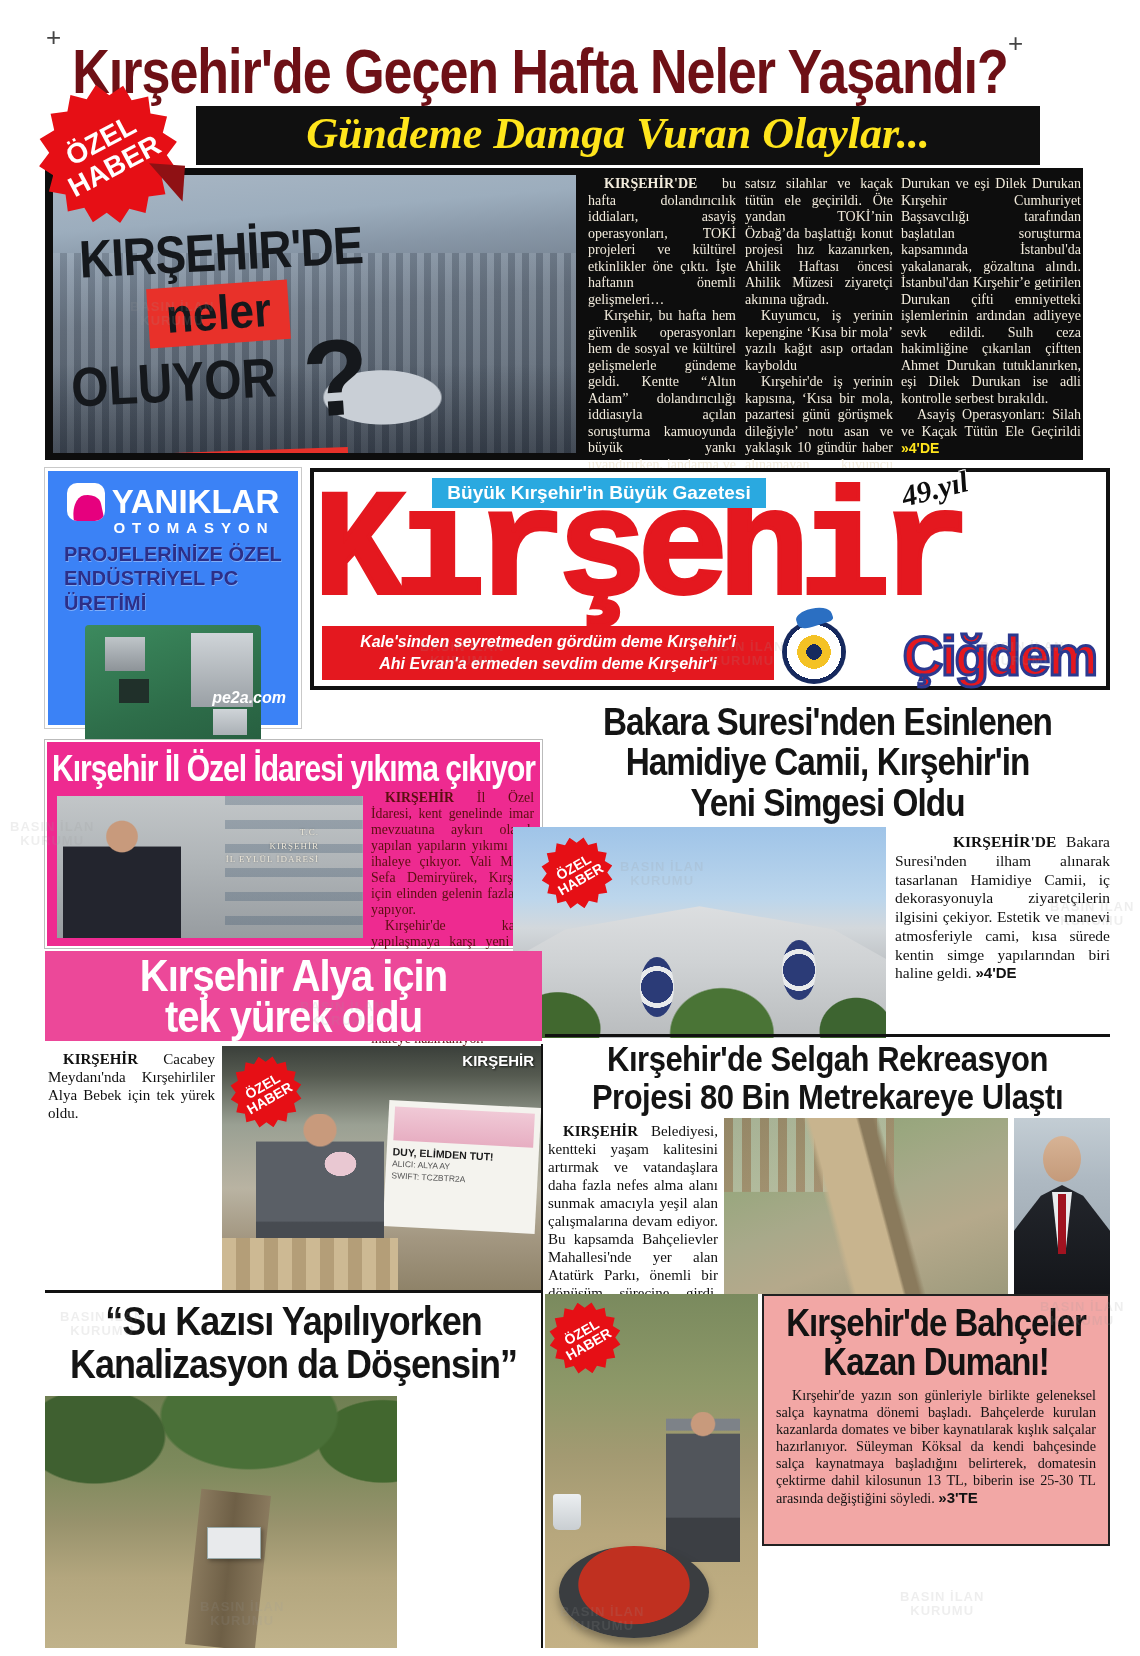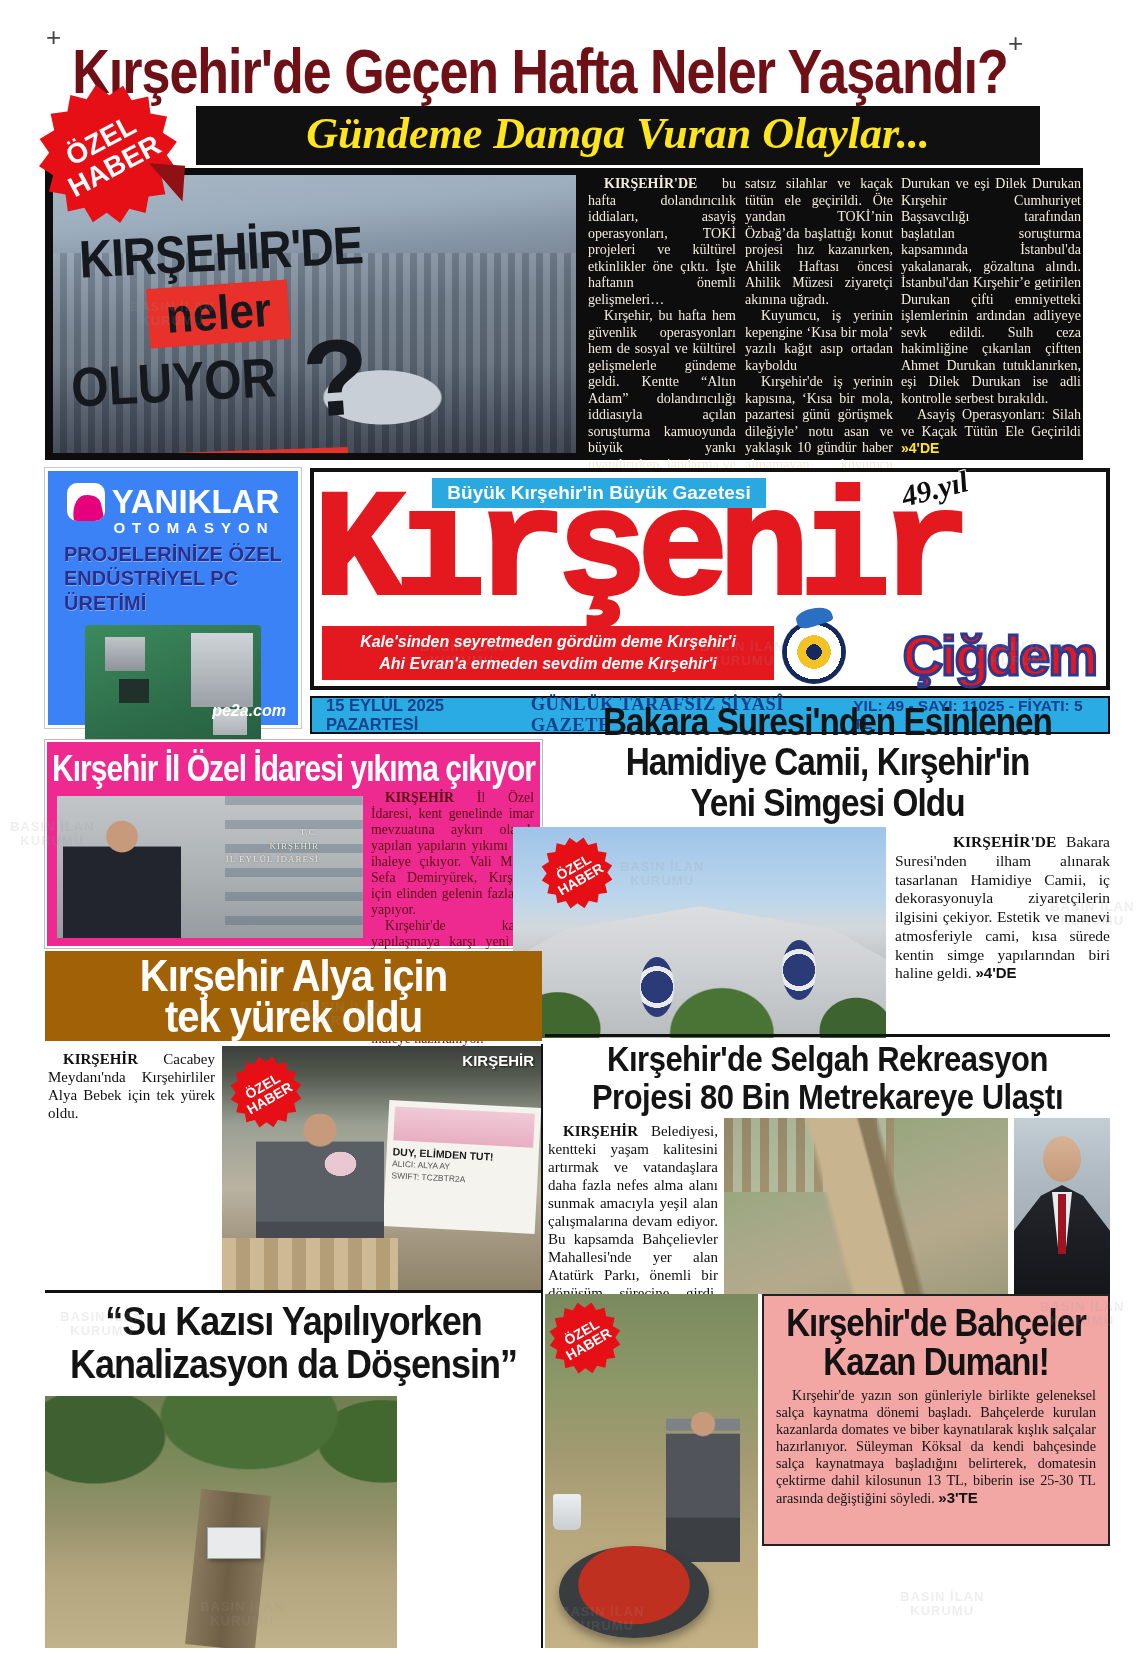--- a/index.html
+++ b/index.html
@@ -82,21 +82,21 @@
   #ad-pcb{margin:10px auto 0;width:176px;height:118px;position:relative;border-radius:4px;
       background-image:
         linear-gradient(#cfd4d8,#9aa0a5),
         linear-gradient(#bfc5c9,#8d9398),
         linear-gradient(#20302a,#20302a),
         linear-gradient(#cfd4d8,#aab0b5),
         linear-gradient(160deg,#3c8a5e,#2e6e4a 60%,#275f40);
       background-size:62px 74px,40px 34px,30px 24px,34px 26px,100% 100%;
       background-position:right 8px top 8px,20px 12px,34px 54px,right 14px bottom 8px,0 0;
       background-repeat:no-repeat;}
-  #ad-site{position:absolute;bottom:5px;right:12px;color:#fff;font-style:italic;font-weight:bold;
+  #ad-site{position:absolute;bottom:18px;right:12px;color:#fff;font-style:italic;font-weight:bold;
       font-size:16px;}
 
   
   #masthead{left:310px;top:468px;width:800px;height:222px;border:4px solid #111;background:#fff;
       box-sizing:border-box;overflow:visible;}
   #mast-tagline{position:absolute;left:118px;top:6px;width:334px;height:30px;background:#2aa9e0;
       color:#fff;font-weight:bold;font-size:19px;display:flex;align-items:center;justify-content:center;
       z-index:3;}
   #mast-title{position:absolute;left:0;top:10px;width:100%;text-align:left;font-size:150px;
       font-weight:bold;color:#e4181f;-webkit-text-stroke:4px #e4181f;letter-spacing:-9px;
@@ -165,21 +165,21 @@
       background-image:radial-gradient(ellipse 70px 60px at 12% 88%, #41682f 0 60%, rgba(0,0,0,0) 62%),
         radial-gradient(ellipse 85px 75px at 56% 92%, #4a7436 0 60%, rgba(0,0,0,0) 62%),
         radial-gradient(ellipse 60px 55px at 92% 90%, #3d6430 0 60%, rgba(0,0,0,0) 62%);}
   #camii-text{position:absolute;left:895px;top:833px;width:215px;color:#111;
       font-family:"Liberation Serif",serif;font-size:15.5px;line-height:1.21;text-align:justify;}
   #camii-text p{margin:0;text-indent:58px;}
   #camii-text .lead{font-weight:bold;}
   .pageref-k{color:#111;font-weight:bold;font-family:"Liberation Sans",sans-serif;font-size:15px;}
 
   
-  #alya-box{left:45px;top:951px;width:497px;height:90px;background:#a16207;color:#fff;
+  #alya-box{left:45px;top:951px;width:497px;height:90px;background:#ec4899;color:#fff;
       display:flex;flex-direction:column;align-items:center;justify-content:center;}
   #alya-box span{display:block;font-size:40px;font-weight:bold;letter-spacing:-1px;line-height:1.02;
       transform:scale(1,1.12);}
   #alya-text{left:48px;top:1050px;width:167px;color:#101010;font-family:"Liberation Serif",serif;
       font-size:15px;line-height:1.2;text-align:justify;}
   #alya-text p{margin:0;}
   #alya-text p.ind{text-indent:15px;}
   #alya-text .lead{font-weight:bold;}
   #photo-alya{left:222px;top:1046px;width:320px;height:246px;overflow:hidden;
       background:linear-gradient(180deg,#3a3f3a 0%,#555a50 12%,#9aa093 32%,#b9b3a2 58%,#a39781 78%,#8e8268 100%);}
@@ -394,25 +394,20 @@
     <div id="mast-title">Kırşehir</div>
     <div id="mast-year">49.yıl</div>
     <div id="mast-slogans">
       <span>Kale'sinden seyretmeden gördüm deme Kırşehir'i</span>
       <span>Ahi Evran'a ermeden sevdim deme Kırşehir'i</span>
     </div>
     <div id="evil-eye"></div>
     <div id="mast-subtitle">Çiğdem</div>
   </div>
 
-  <div class="abs" id="dateline">
-    <span class="d1">15 EYLÜL 2025 PAZARTESİ</span>
-    <span class="d2">GÜNLÜK TARAFSIZ SİYASÎ GAZETE</span>
-    <span class="d3">YIL: 49 - SAYI: 11025 - FİYATI: 5 TL</span>
-  </div>
 
   <div class="abs" id="idare-box">
     <div id="idare-headline">Kırşehir İl Özel İdaresi yıkıma çıkıyor</div>
     <div id="photo-podium">
       <div class="man"></div>
       <div class="sign">
         <div>T.C.</div>
           <div>KIRŞEHİR</div>
           <div>İL EYLÜL İDARESİ</div>
       </div>

